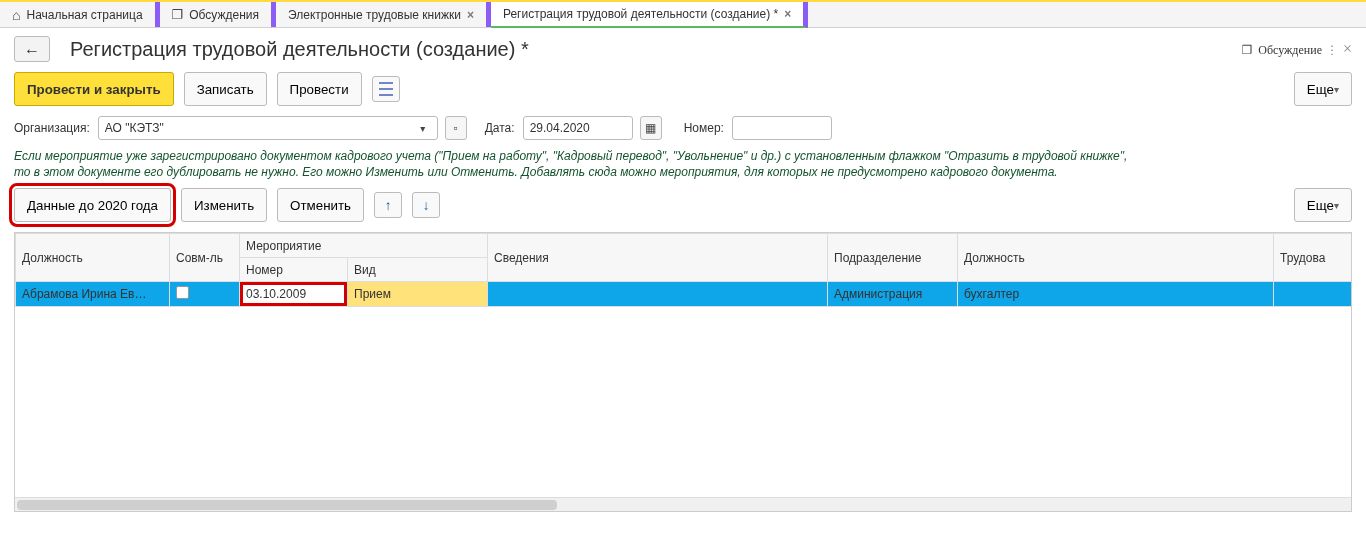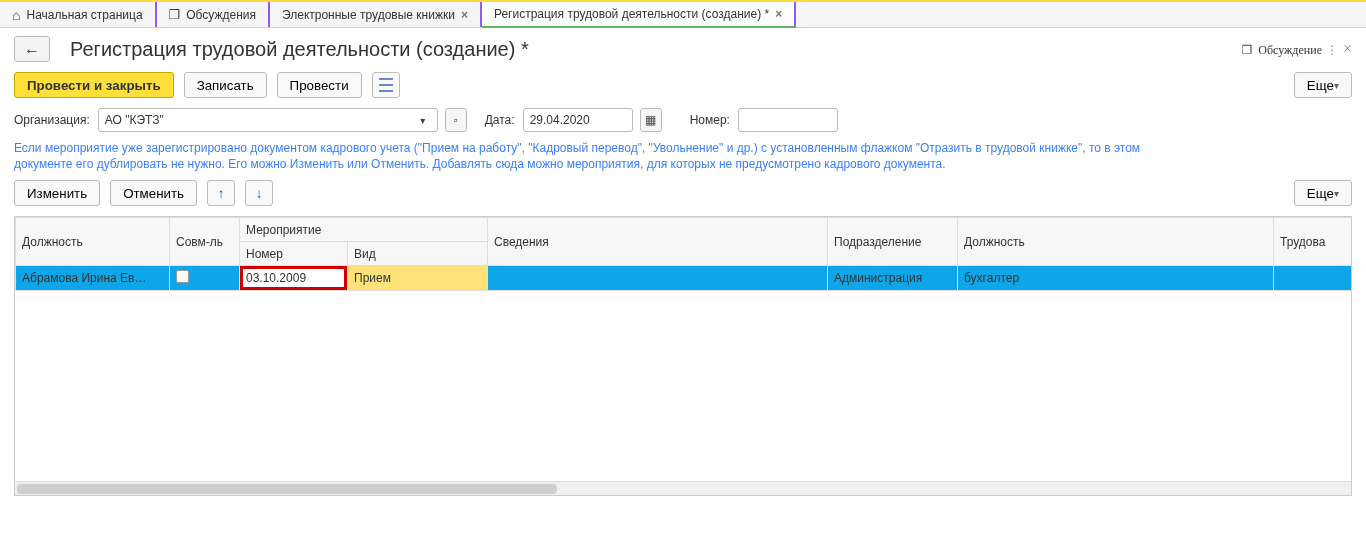--- a/index.html
+++ b/index.html
@@ -21,21 +21,21 @@
   .tabbar {
     display: flex;
     align-items: stretch;
     border-bottom: 1px solid #d0d0d0;
     height: 26px;
     background: #f5f5f5;
   }
   .tab {
     display: flex; align-items: center;
     padding: 0 12px;
-    border-right: 2px solid #8b5cf6;
+    border-right: 5px solid #8b5cf6;
     gap: 6px;
     cursor: pointer;
     white-space: nowrap;
   }
   .tab.active {
     background: #fff;
     border-bottom: 2px solid #5cb85c;
     margin-bottom: -1px;
   }
   .tab .close { color: #777; font-weight: bold; font-size: 12px; cursor: pointer; }
@@ -62,21 +62,21 @@
   .kebab { cursor:pointer; color:#888; letter-spacing:1px; }
   .closewin { cursor:pointer; color:#888; font-size:16px; }
 
   
   .toolbar {
     display:flex; align-items:center; gap:10px;
     padding: 6px 14px;
   }
   .toolbar .spacer { flex: 1; }
   .btn {
-    height:26px; padding:0 12px; border:1px solid #bbb; border-radius:3px;
+    height:26px; padding:16px 12px; border:1px solid #bbb; border-radius:3px;
     background:#f9f9f9; cursor:pointer; display:inline-flex; align-items:center;
   }
   .btn.primary {
     background:#ffe03a; border-color:#c9a900; font-weight:bold; color:#333;
   }
   .btn.iconbtn { width:28px; padding:0; justify-content:center; }
   .btn.arrowup::before { content:"↑"; color:#0a60aa; font-weight:bold; }
   .btn.arrowdn::before { content:"↓"; color:#0a60aa; font-weight:bold; }
   .btn.more::after { content:" ▾"; color:#666; font-size:10px; }
   .list-icon {
@@ -107,23 +107,24 @@
     cursor:pointer;
   }
   .mini-btn::before { content:"▫"; color:#444; }
   .datebox { width:110px; }
   .cal-btn::before { content:"▦"; }
   .numbox { width:100px; }
 
   
   .infotext {
     padding: 0 14px 8px 14px;
-    color:#3b82f6;
+    color:#14532d;
     line-height:1.35;
     max-width: 1160px;
+    font-style: italic;
   }
 
   
   .toolbar2 {
     display:flex; align-items:center; gap:10px;
     padding: 0 14px 10px 14px;
   }
   .toolbar2 .spacer { flex:1; }
 
   
@@ -246,29 +247,30 @@
     <span class="drop"></span>
   </div>
   <div class="mini-btn"></div>
 
   <label style="margin-left:10px">Дата:</label>
   <div class="combo datebox">
     <span class="val">29.04.2020</span>
   </div>
   <div class="mini-btn cal-btn"></div>
 
-  <label style="margin-left:20px">Номер:</label>
+  <label style="margin-left:14px">Номер:</label>
   <div class="combo numbox">
     <span class="val"></span>
   </div>
 </div>
 
 <div class="infotext">Если мероприятие уже зарегистрировано документом кадрового учета ("Прием на работу", "Кадровый перевод", "Увольнение" и др.) с установленным флажком "Отразить в трудовой книжке", то в этом документе его дублировать не нужно. Его можно Изменить или Отменить. Добавлять сюда можно мероприятия, для которых не предусмотрено кадрового документа.</div>
 
 <div class="toolbar2">
+  <button class="btn callout-red">Данные до 2020 года</button>
   <button class="btn">Изменить</button>
   <button class="btn">Отменить</button>
   <button class="btn iconbtn arrowup"></button>
   <button class="btn iconbtn arrowdn"></button>
   <div class="spacer"></div>
   <button class="btn more">Еще</button>
 </div>
 
 <div class="grid">
   <table class="tbl">

